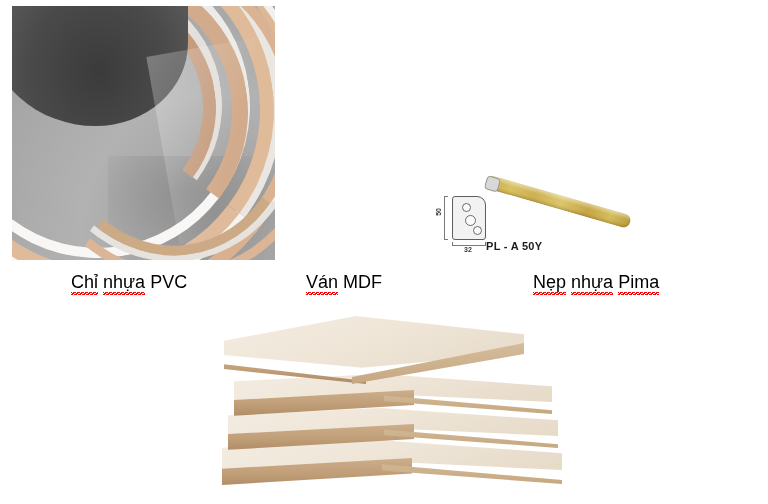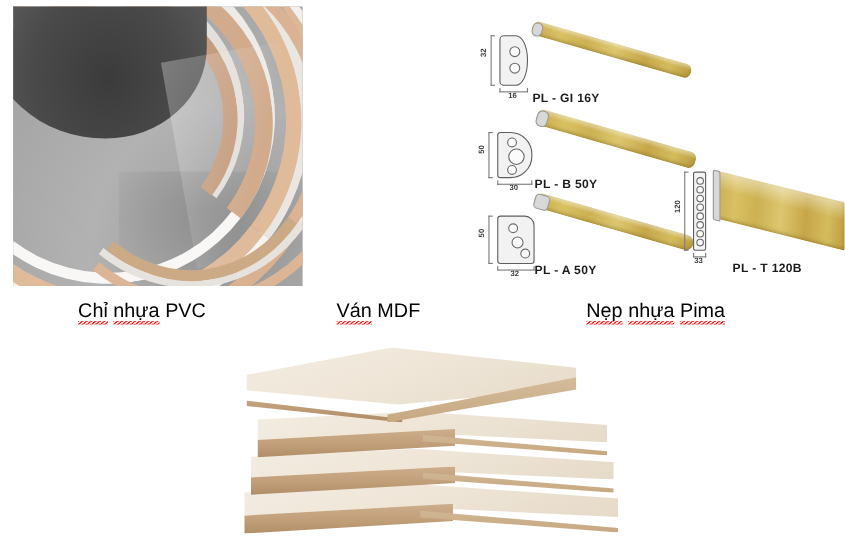--- a/index.html
+++ b/index.html
@@ -256,96 +256,41 @@
   <div class="ring r7"></div>
   <div class="dark-cap"></div>
   <div class="tail t1"></div>
   <div class="tail t2"></div>
   <div class="tail t3"></div>
   <div class="shine"></div>
 </div>
 
 <div id="profiles">
 
-  <div class="profile-cell" style="left:8px; top:16px; width:170px; height:86px;">
-    <div class="brk-v" style="left:18px; top:12px; height:44px;"></div>
-    <span class="dim-v" style="left:9px; top:24px;">32</span>
-    <div class="xsec" style="left:26px; top:12px; width:24px; height:44px; border-radius:4px 11px 11px 4px / 4px 22px 22px 4px;">
-      <div class="hole" style="left:8px; top:9px; width:8px; height:8px;"></div>
-      <div class="hole" style="left:8px; top:24px; width:8px; height:8px;"></div>
-    </div>
-    <div class="brk-h" style="left:26px; top:60px; width:24px;"></div>
-    <span class="dim-h" style="left:26px; top:64px; width:24px;">16</span>
-
-    <div class="bar" style="left:56px; top:-2px; width:150px; height:13px; transform:rotate(16deg); transform-origin:0 50%; border-radius:6px;">
-      <div class="endcap" style="left:0; top:1px; width:8px; height:11px; border-radius:5px;"></div>
-    </div>
-
-    <span class="label" style="left:56px; top:64px;">PL - GI 16Y</span>
-  </div>
-
-
-  <div class="profile-cell" style="left:8px; top:108px; width:170px; height:76px;">
-    <div class="brk-v" style="left:16px; top:8px; height:40px;"></div>
-    <span class="dim-v" style="left:7px; top:20px;">50</span>
-    <div class="xsec" style="left:24px; top:8px; width:30px; height:40px; border-radius:3px 20px 20px 3px / 3px 20px 20px 3px;">
-      <div class="hole" style="left:8px; top:4px; width:7px; height:7px;"></div>
-      <div class="hole" style="left:9px; top:14px; width:13px; height:13px;"></div>
-      <div class="hole" style="left:8px; top:29px; width:7px; height:7px;"></div>
-    </div>
-    <div class="brk-h" style="left:24px; top:52px; width:30px;"></div>
-    <span class="dim-h" style="left:24px; top:56px; width:30px;">30</span>
-
-    <div class="bar" style="left:60px; top:-14px; width:150px; height:15px; transform:rotate(16deg); transform-origin:0 50%; border-radius:6px;">
-      <div class="endcap" style="left:0; top:1px; width:9px; height:13px; border-radius:5px;"></div>
-    </div>
-
-    <span class="label" style="left:58px; top:50px;">PL - B 50Y</span>
-  </div>
+
+
 
   <div class="profile-cell" style="left:8px; top:186px; width:170px; height:70px;">
     <div class="brk-v" style="left:16px; top:6px; height:42px;"></div>
     <span class="dim-v" style="left:7px; top:18px;">50</span>
     <div class="xsec" style="left:24px; top:6px; width:32px; height:42px; border-radius:3px 9px 3px 3px;">
       <div class="hole" style="left:9px; top:6px; width:7px; height:7px;"></div>
       <div class="hole" style="left:12px; top:18px; width:9px; height:9px;"></div>
       <div class="hole" style="left:20px; top:29px; width:7px; height:7px;"></div>
     </div>
     <div class="brk-h" style="left:24px; top:52px; width:32px;"></div>
     <span class="dim-h" style="left:24px; top:56px; width:32px;">32</span>
 
     <div class="bar" style="left:58px; top:-16px; width:150px; height:14px; transform:rotate(16deg); transform-origin:0 50%; border-radius:7px;">
       <div class="endcap" style="left:0; top:1px; width:12px; height:12px; border-radius:4px;"></div>
     </div>
 
     <span class="label" style="left:58px; top:50px;">PL - A 50Y</span>
   </div>
 
-  <div class="profile-cell" style="left:188px; top:148px; width:160px; height:108px;">
-    <div class="brk-v" style="left:14px; top:4px; height:70px;"></div>
-    <span class="dim-v" style="left:5px; top:30px;">120</span>
-    <div class="xsec" style="left:22px; top:4px; width:10px; height:70px; border-radius:2px;">
-      <div class="hole" style="left:2px; top:4px; width:5px; height:5px;"></div>
-      <div class="hole" style="left:2px; top:12px; width:5px; height:5px;"></div>
-      <div class="hole" style="left:2px; top:20px; width:5px; height:5px;"></div>
-      <div class="hole" style="left:2px; top:28px; width:5px; height:5px;"></div>
-      <div class="hole" style="left:2px; top:36px; width:5px; height:5px;"></div>
-      <div class="hole" style="left:2px; top:44px; width:5px; height:5px;"></div>
-      <div class="hole" style="left:2px; top:52px; width:5px; height:5px;"></div>
-      <div class="hole" style="left:2px; top:60px; width:5px; height:5px;"></div>
-    </div>
-    <div class="brk-h" style="left:22px; top:78px; width:10px;"></div>
-    <span class="dim-h" style="left:17px; top:82px; width:20px;">33</span>
-
-    <div class="bar" style="left:40px; top:2px; width:120px; height:44px; transform:skewY(14deg); transform-origin:0 50%; border-radius:2px;">
-      <div class="endcap" style="left:0; top:0; width:5px; height:44px; border-radius:2px;"></div>
-    </div>
-
-    <span class="label" style="left:58px; top:86px;">PL - T 120B</span>
-  </div>
 
 </div>
 
 <div class="caption" style="left:71px; top:272px;">
   <span class="sp">Chỉ</span><span> </span><span class="sp">nhựa</span><span> </span><span>PVC</span>
 </div>
 
 <div class="caption" style="left:306px; top:272px;">
   <span class="sp">Ván</span><span> </span><span>MDF</span>
 </div>

